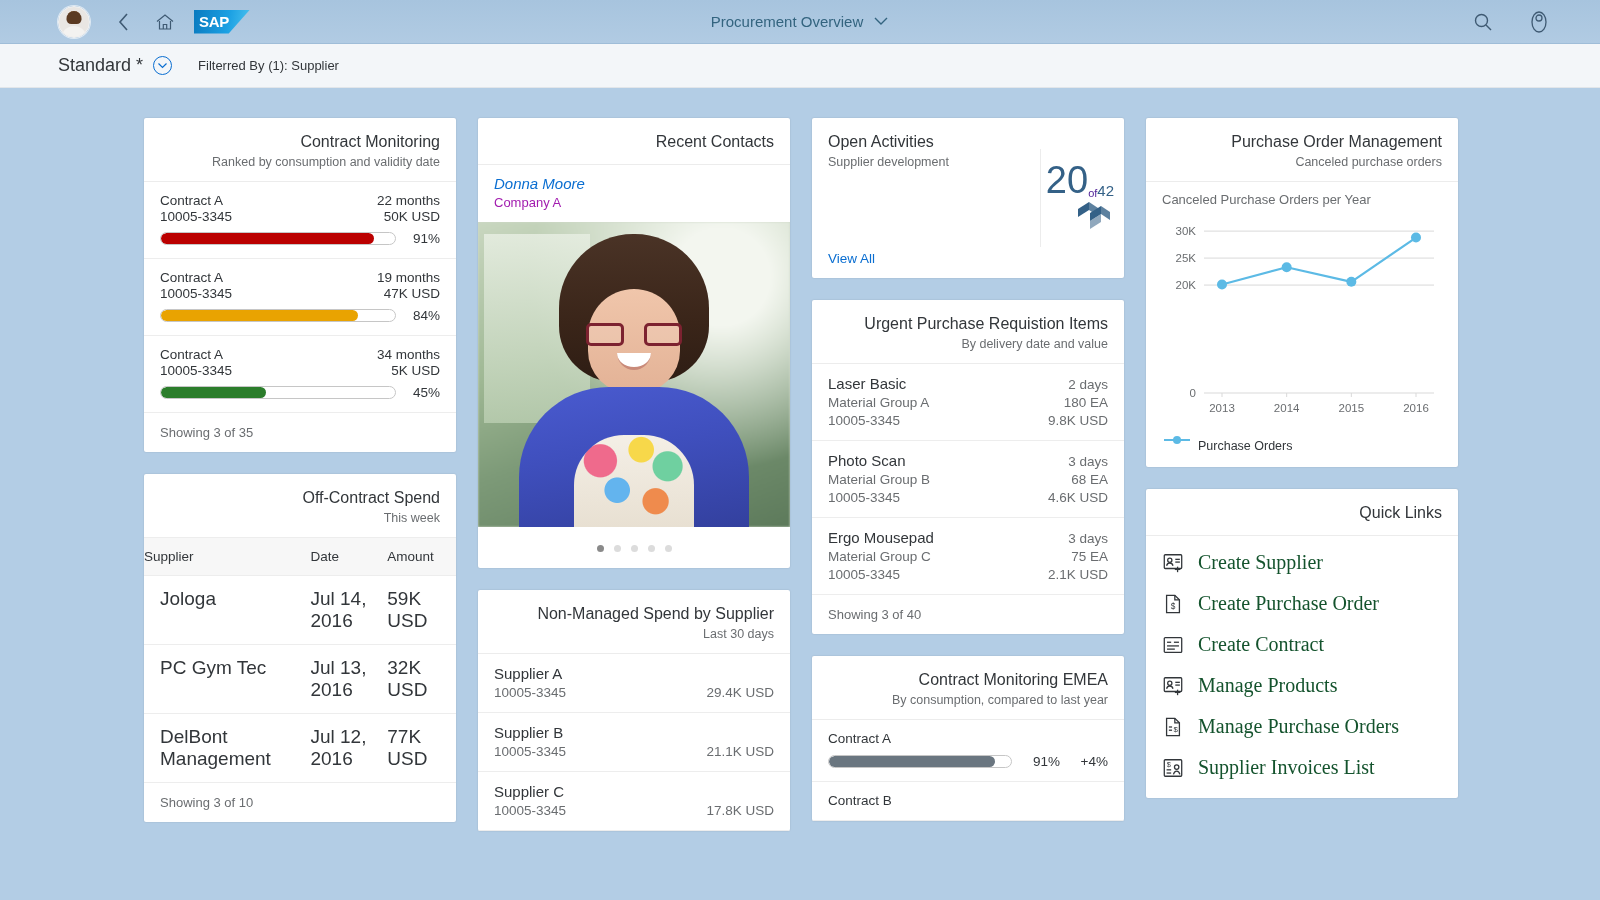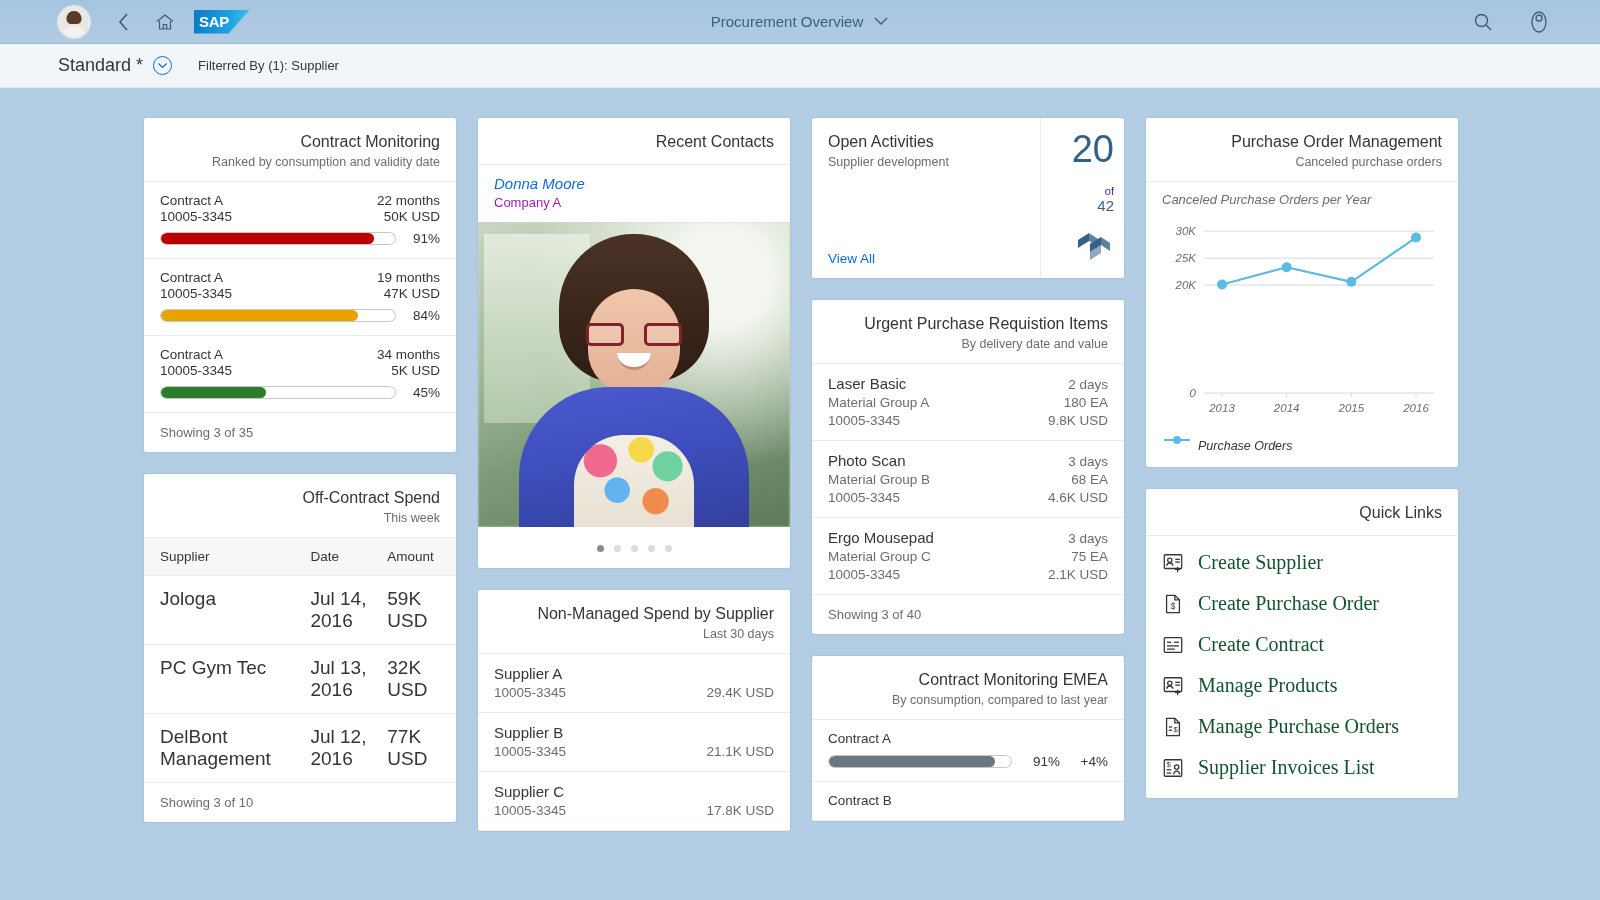--- a/index.html
+++ b/index.html
@@ -114,21 +114,21 @@
   .cm-pct { font-size:13.5px; color:#32363a; min-width:34px; text-align:right; }
   .card-foot { padding:12px 16px; font-size:13px; color:#6a6d70; }
 
   
   table { width:100%; border-collapse:collapse; }
   thead th {
     background:#f7f7f7; text-align:left; font-weight:normal;
     font-size:13.5px; color:#32363a; padding:11px 8px 11px 0;
     border-bottom:1px solid #ededed; border-top:1px solid #ededed;
   }
-  thead th:first-child { padding-left:16px; }
+  thead th:first-child { }
   tbody td {
     font-size:19px; color:#32363a; padding:12px 8px 12px 0;
     border-bottom:1px solid #ededed; vertical-align:top;
   }
   tbody td:first-child { padding-left:16px; }
 
   
   .contact { padding:10px 16px 12px 16px; }
   .contact .nm { color:#0a6ed1; font-size:15px;font-style:italic; }
   .contact .co { color:#a21caf; font-size:13px; margin-top:3px; }
@@ -193,33 +193,33 @@
   
   .lrow { padding:11px 16px 12px 16px; border-bottom:1px solid #ededed; }
   .lrow .l1 { font-size:15px; color:#32363a; }
   .lrow .l2, .lrow .l3 {
     display:flex; justify-content:space-between; font-size:13.5px; color:#6a6d70; margin-top:3px;
   }
   .lrow .l1wrap { display:flex; justify-content:space-between; align-items:baseline; }
   .lrow .l1wrap .rt { font-size:13.5px; color:#6a6d70; }
 
   
-  .oa { display:flex; }
+  .oa { display:flex;align-items:center; }
   .oa-left { flex:1; padding:14px 16px 12px 16px; display:flex; flex-direction:column; min-height:160px; }
   .oa-left .vw { color:#0a6ed1; font-size:13.5px; margin-top:auto; cursor:pointer; }
   .oa-right {
     width:84px; border-left:1px solid #ececec; padding:12px 10px 12px 0;
     display:flex; flex-direction:column; align-items:flex-end; justify-content:space-between;
   }
   .oa-num { color:#346187; font-size:38px; line-height:1; font-weight:300; }
   .oa-of { color:#4c1d95; font-size:11px; margin-top:17px; }
   .oa-den { color:#346187; font-size:15px; }
 
   
-  .chart-wrap { padding:10px 16px 12px 16px;font-style:italic; }
+  .chart-wrap { padding:10px 16px 12px 16px; }
   .chart-cap { font-size:13px; color:#6a6d70; margin-bottom:6px; }
   .legend { display:flex; gap:8px; padding:4px 0 2px 2px; }
   .legend .lk { width:26px; height:2px; background:#5cbae5; position:relative; }
   .legend .lk::after {
     content:""; position:absolute; left:9px; top:-3px; width:8px; height:8px;
     border-radius:50%; background:#5cbae5;
   }
   .legend .ltxt { font-size:12.5px; color:#32363a; }
 
   
@@ -465,21 +465,21 @@
     <div class="col">
 
       <div class="card">
         <div class="oa">
           <div class="oa-left">
             <div class="card-title">Open Activities</div>
             <div class="card-sub">Supplier development</div>
             <div class="vw">View All</div>
           </div>
           <div class="oa-right">
-            <div style="display:flex;flex-direction:column;align-items:flex-end;">
+            <div style="display:flex;align-items:flex-end;">
               <div class="oa-num">20</div>
               <div class="oa-of">of</div>
               <div class="oa-den">42</div>
             </div>
             <div>
               <svg width="38" height="32" viewBox="0 0 38 32">
                 <g fill="#346187">
                   <path d="M2,10 L13,3 L13,11 L2,18 Z"></path>
                   <path d="M13,3 L22,9 L22,17 L13,11 Z" opacity=".8"></path>
                   <path d="M14,14 L25,7 L25,15 L14,22 Z"></path>

